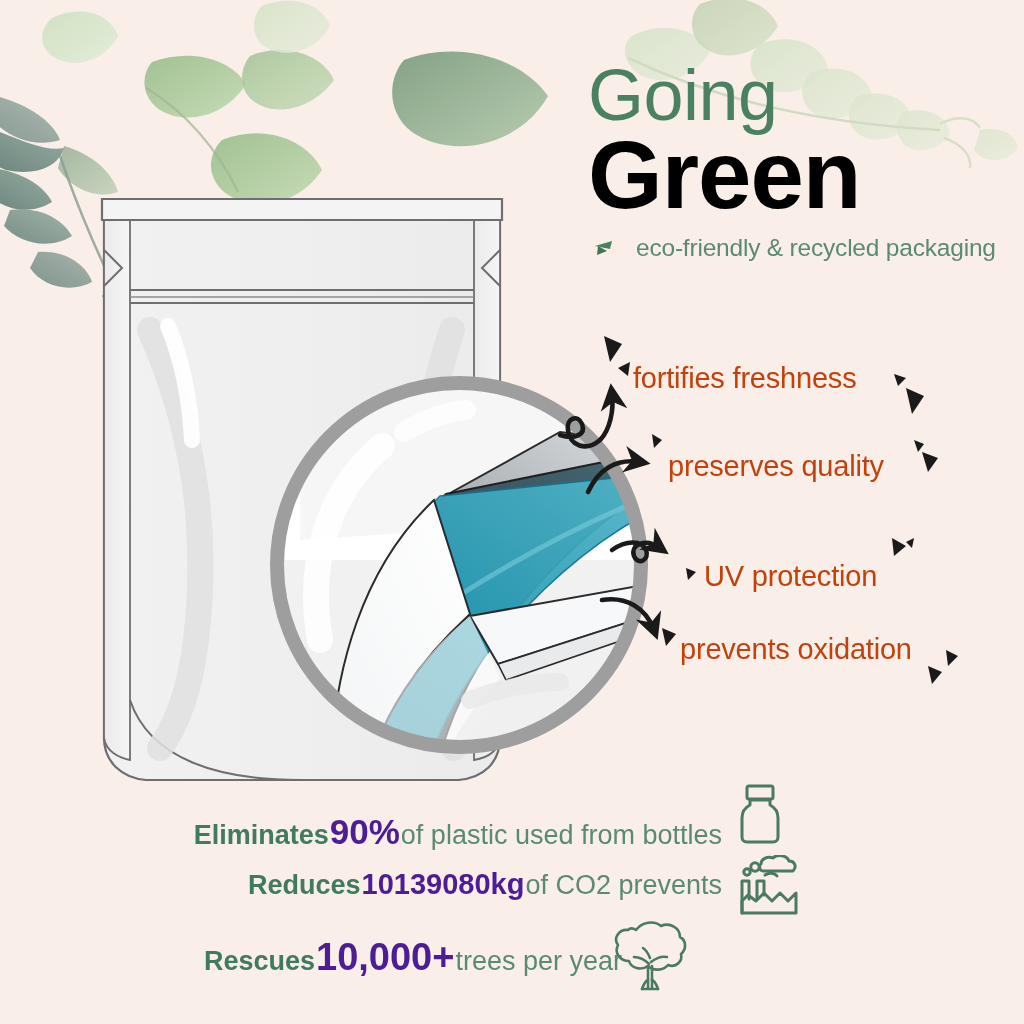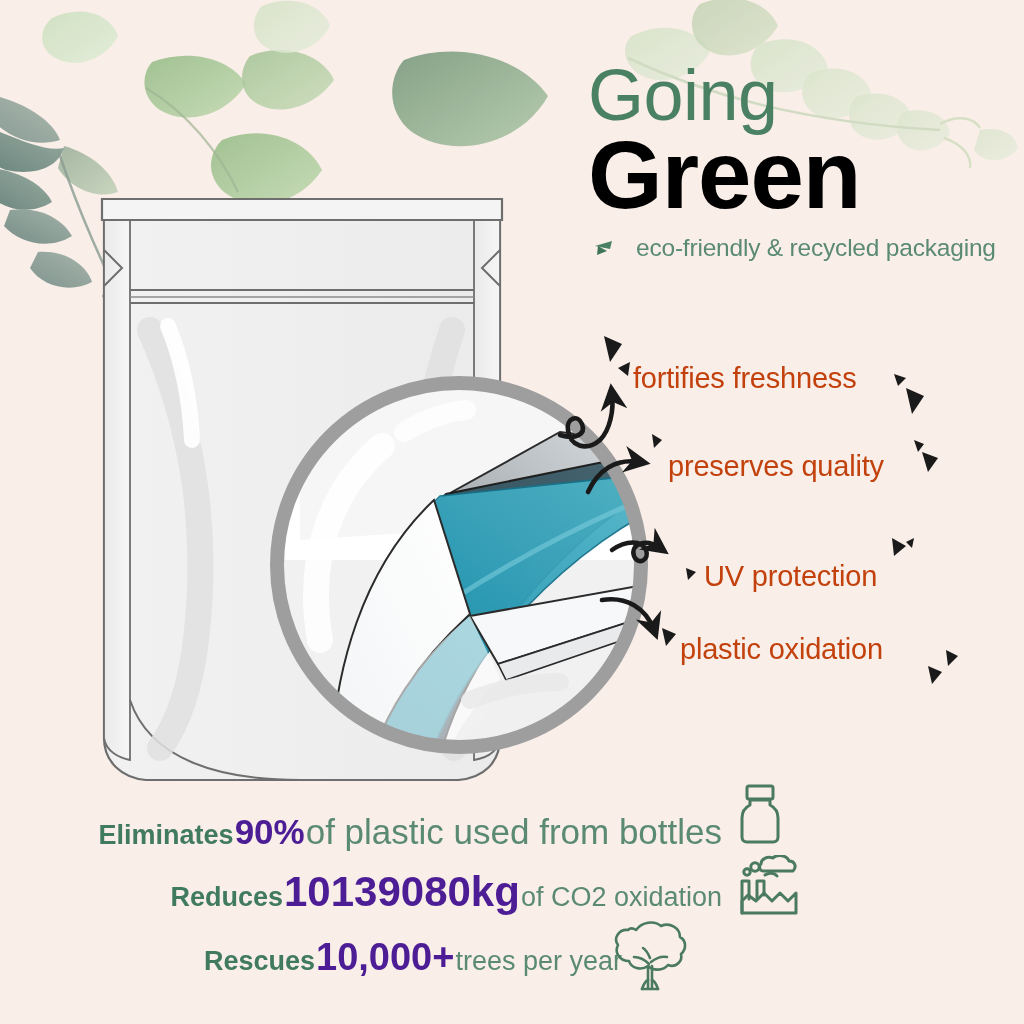--- a/index.html
+++ b/index.html
@@ -46,23 +46,23 @@
     gap:1px;white-space:nowrap;
   }
   .s1{padding-right:38px;height:48px;}
   .s2{padding-right:38px;height:62px;margin-top:8px;}
   .s3{padding-right:138px;height:56px;margin-top:6px;}
   .st-lead{font-weight:800;color:#417b5f;}
   .st-num{font-weight:800;color:#4c1d95;}
   .st-tail{font-weight:400;color:#5a8a72;}
   .s1 .st-lead{font-size:27px;}
   .s1 .st-num{font-size:35px;}
-  .s1 .st-tail{font-size:35px;}
+  .s1 .st-tail{font-size:27px;}
   .s2 .st-lead{font-size:27px;}
-  .s2 .st-num{font-size:42px;text-align:center;}
+  .s2 .st-num{font-size:29px;text-align:center;}
   .s2 .st-tail{font-size:27px;}
   .s3 .st-lead{font-size:27px;}
   .s3 .st-num{font-size:38px;}
   .s3 .st-tail{font-size:27px;}
 
   .stat-icon{position:absolute;}
   .ic-bottle{left:733px;top:783px;}
   .ic-factory{left:735px;top:855px;}
   .ic-tree{left:606px;top:918px;}
 </style>
@@ -285,34 +285,34 @@
         <path d="M20 3 L3 8 L18 11 Z" fill="#4a8163"></path>
         <path d="M6 8 L15 13 L5 17 Z" fill="#3f7459"></path>
       </svg>
       <div class="sub-text">eco-friendly &amp; recycled packaging</div>
     </div>
   </div>
 
   <div class="feat f1">fortifies freshness</div>
   <div class="feat f2">preserves quality</div>
   <div class="feat f3">UV protection</div>
-  <div class="feat f4">plastic oxidation</div>
+  <div class="feat f4">prevents oxidation</div>
 
   <div class="stats">
 
     <div class="stat s1">
       <span class="st-lead">Eliminates</span>
       <span class="st-num">90%</span>
       <span class="st-tail">of plastic used from bottles</span>
     </div>
 
     <div class="stat s2">
       <span class="st-lead">Reduces</span>
       <span class="st-num">10139080kg</span>
-      <span class="st-tail">of CO2 oxidation</span>
+      <span class="st-tail">of CO2 prevents</span>
     </div>
 
     <div class="stat s3">
       <span class="st-lead">Rescues</span>
       <span class="st-num">10,000+</span>
       <span class="st-tail">trees per year</span>
     </div>
   </div>
 
   <svg class="stat-icon ic-bottle" width="54" height="62" viewBox="0 0 54 62">

